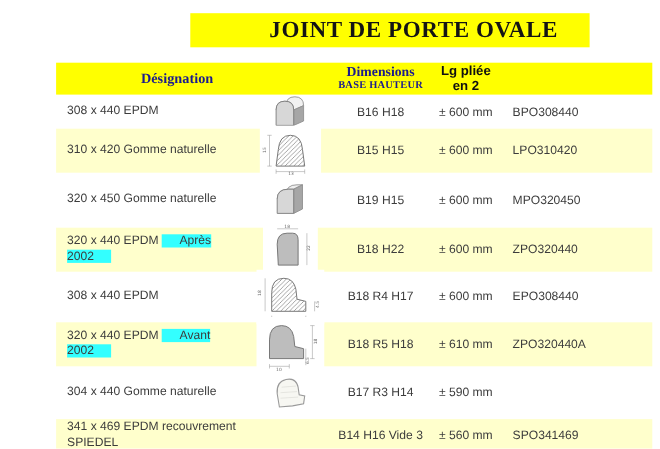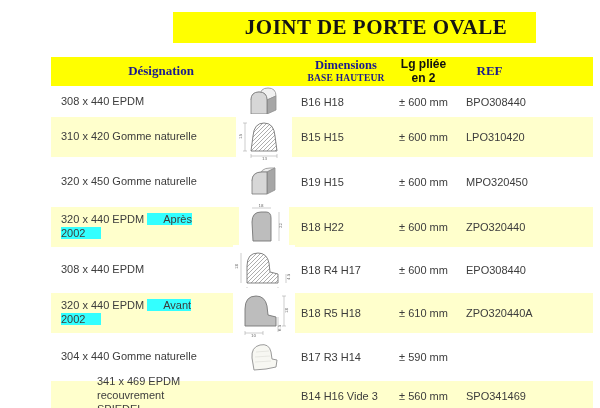--- a/index.html
+++ b/index.html
@@ -16,25 +16,25 @@
   .h-dim .l1{font-size:12.5px;}
   .h-dim .l2{font-size:9.5px;letter-spacing:.2px;}
   .h-lg{width:65px;color:#101010;font-size:12px;}
   .h-ref{width:137px;padding-right:70px;color:var(--header_navy,#1b1b8e);font-family:"Liberation Serif",serif;font-size:13px;}
   .row{display:flex;align-items:center;font-size:11px;}
   .row.alt{background:var(--row_alt_yellow,#ffffcc);}
   .cell{box-sizing:border-box;}
   .c-des{width:175px;padding-left:10px;line-height:1.25;}
   .c-icon{width:75px;display:flex;justify-content:center;align-items:center;}
   .c-icon svg{position:relative;z-index:2;}
-  .c-dim{width:90px;text-align:left;}
+  .c-dim{width:90px;text-align:center;}
   .c-lg{width:65px;text-align:center;}
   .c-ref{width:137px;padding-left:10px;}
   .hl{background:var(--highlight_cyan,#33ffff);padding:0 16px;text-align:center;}
-  .two-line span{display:block;margin-left:36px;}
+  .two-line span{display:block;}
   svg text{font-family:"DejaVu Sans",sans-serif;}
 </style>
 </head>
 <body>
 
 <div class="page">
 
   <div class="title-box">JOINT DE PORTE OVALE</div>
 
   <div class="tbl">
@@ -42,21 +42,20 @@
     <div class="hrow">
       <div class="hcell h-des">Désignation</div>
       <div class="hcell h-dim">
         <span class="l1">Dimensions</span>
         <span class="l2">BASE HAUTEUR</span>
       </div>
       <div class="hcell h-lg">
         <span>Lg pliée</span>
         <span>en 2</span>
       </div>
-      <div class="hcell h-ref">REF</div>
     </div>
 
     <div class="row" style="height:31px">
       <div class="cell c-des">
         <span>308 x 440 EPDM</span>
       </div>
       <div class="cell c-icon">
         <svg width="44" height="30" viewBox="0 0 44 30">
           <path d="M9 13 Q9 5 17 5 Q25 5 25 13 L34 9 Q34 1 26 1 Q18 1 18 9 Z" fill="#f1f1f1" stroke="#8f8f8f" stroke-width="0.8"></path>
           <polygon points="25,13 34,9 34,23 25,27" fill="#a6a6a6" stroke="#8f8f8f" stroke-width="0.8"></polygon>

